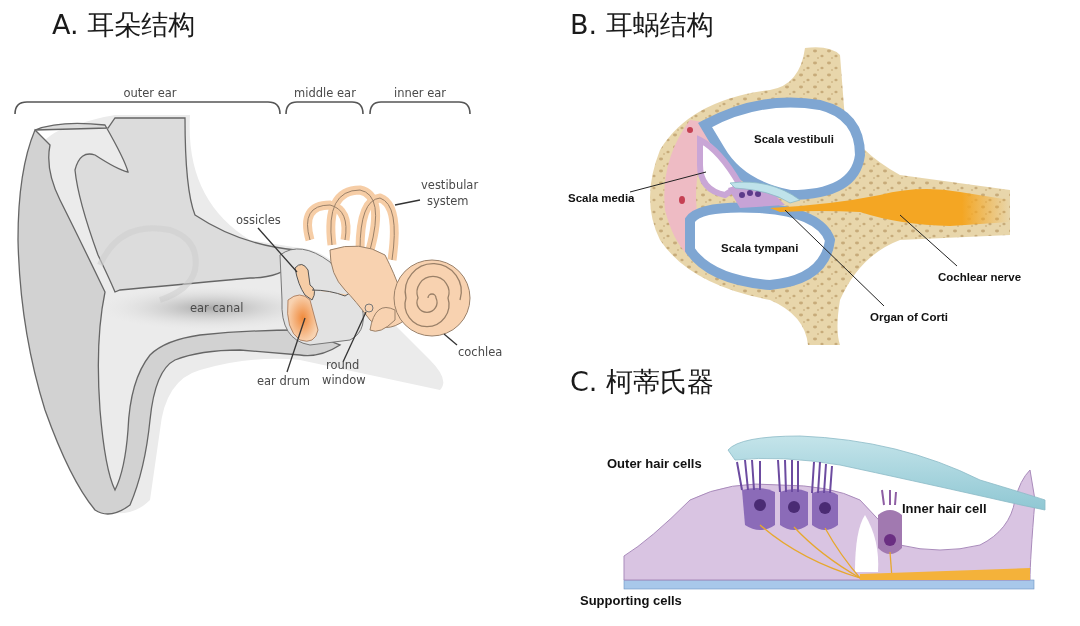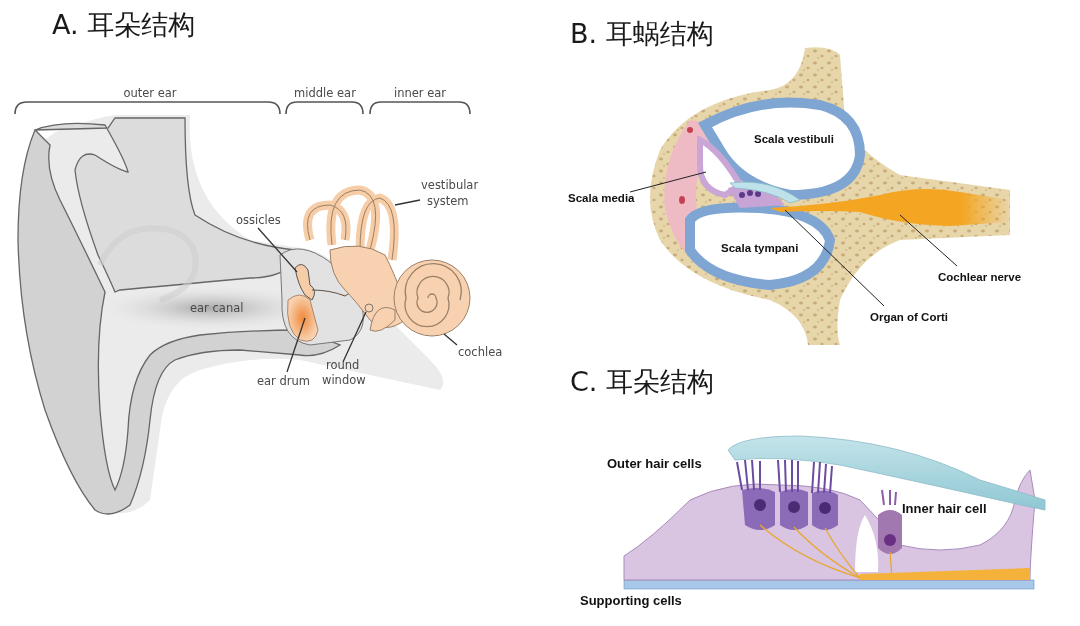--- a/index.html
+++ b/index.html
@@ -7,22 +7,22 @@
   .panel-title { position:absolute; font-family:"DejaVu Sans", sans-serif; font-size:27px; color:#1a1a1a; white-space:nowrap; }
   svg { position:absolute; left:0; top:0; }
   .lbl-a { font-family:"DejaVu Sans", sans-serif; font-size:11.5px; fill:#4a4a4a; }
   .lbl-b { font-family:"Liberation Sans", sans-serif; font-size:11.5px; font-weight:bold; fill:#111; }
   .lbl-c { font-family:"Liberation Sans", sans-serif; font-size:13px; font-weight:bold; fill:#111; }
 </style>
 </head>
 <body>
 
 <div class="panel-title" style="left:52px; top:7px;">A. 耳朵结构</div>
-<div class="panel-title" style="left:570px; top:16px;">B. 耳蜗结构</div>
-<div class="panel-title" style="left:570px; top:364px;">C. 耳朵结构</div>
+<div class="panel-title" style="left:570px; top:7px;">B. 耳蜗结构</div>
+<div class="panel-title" style="left:570px; top:364px;">C. 柯蒂氏器</div>
 
 <svg width="1080" height="626" viewBox="0 0 1080 626">
   <defs>
     <radialGradient id="canalGrad" cx="0.5" cy="0.5" r="0.5">
       <stop offset="0" stop-color="#a8a8a8"></stop>
       <stop offset="1" stop-color="#e2e2e2" stop-opacity="0"></stop>
     </radialGradient>
     <radialGradient id="drumGrad" cx="0.5" cy="0.5" r="0.5">
       <stop offset="0" stop-color="#f08a3c"></stop>
       <stop offset="1" stop-color="#f8d2b0"></stop>

